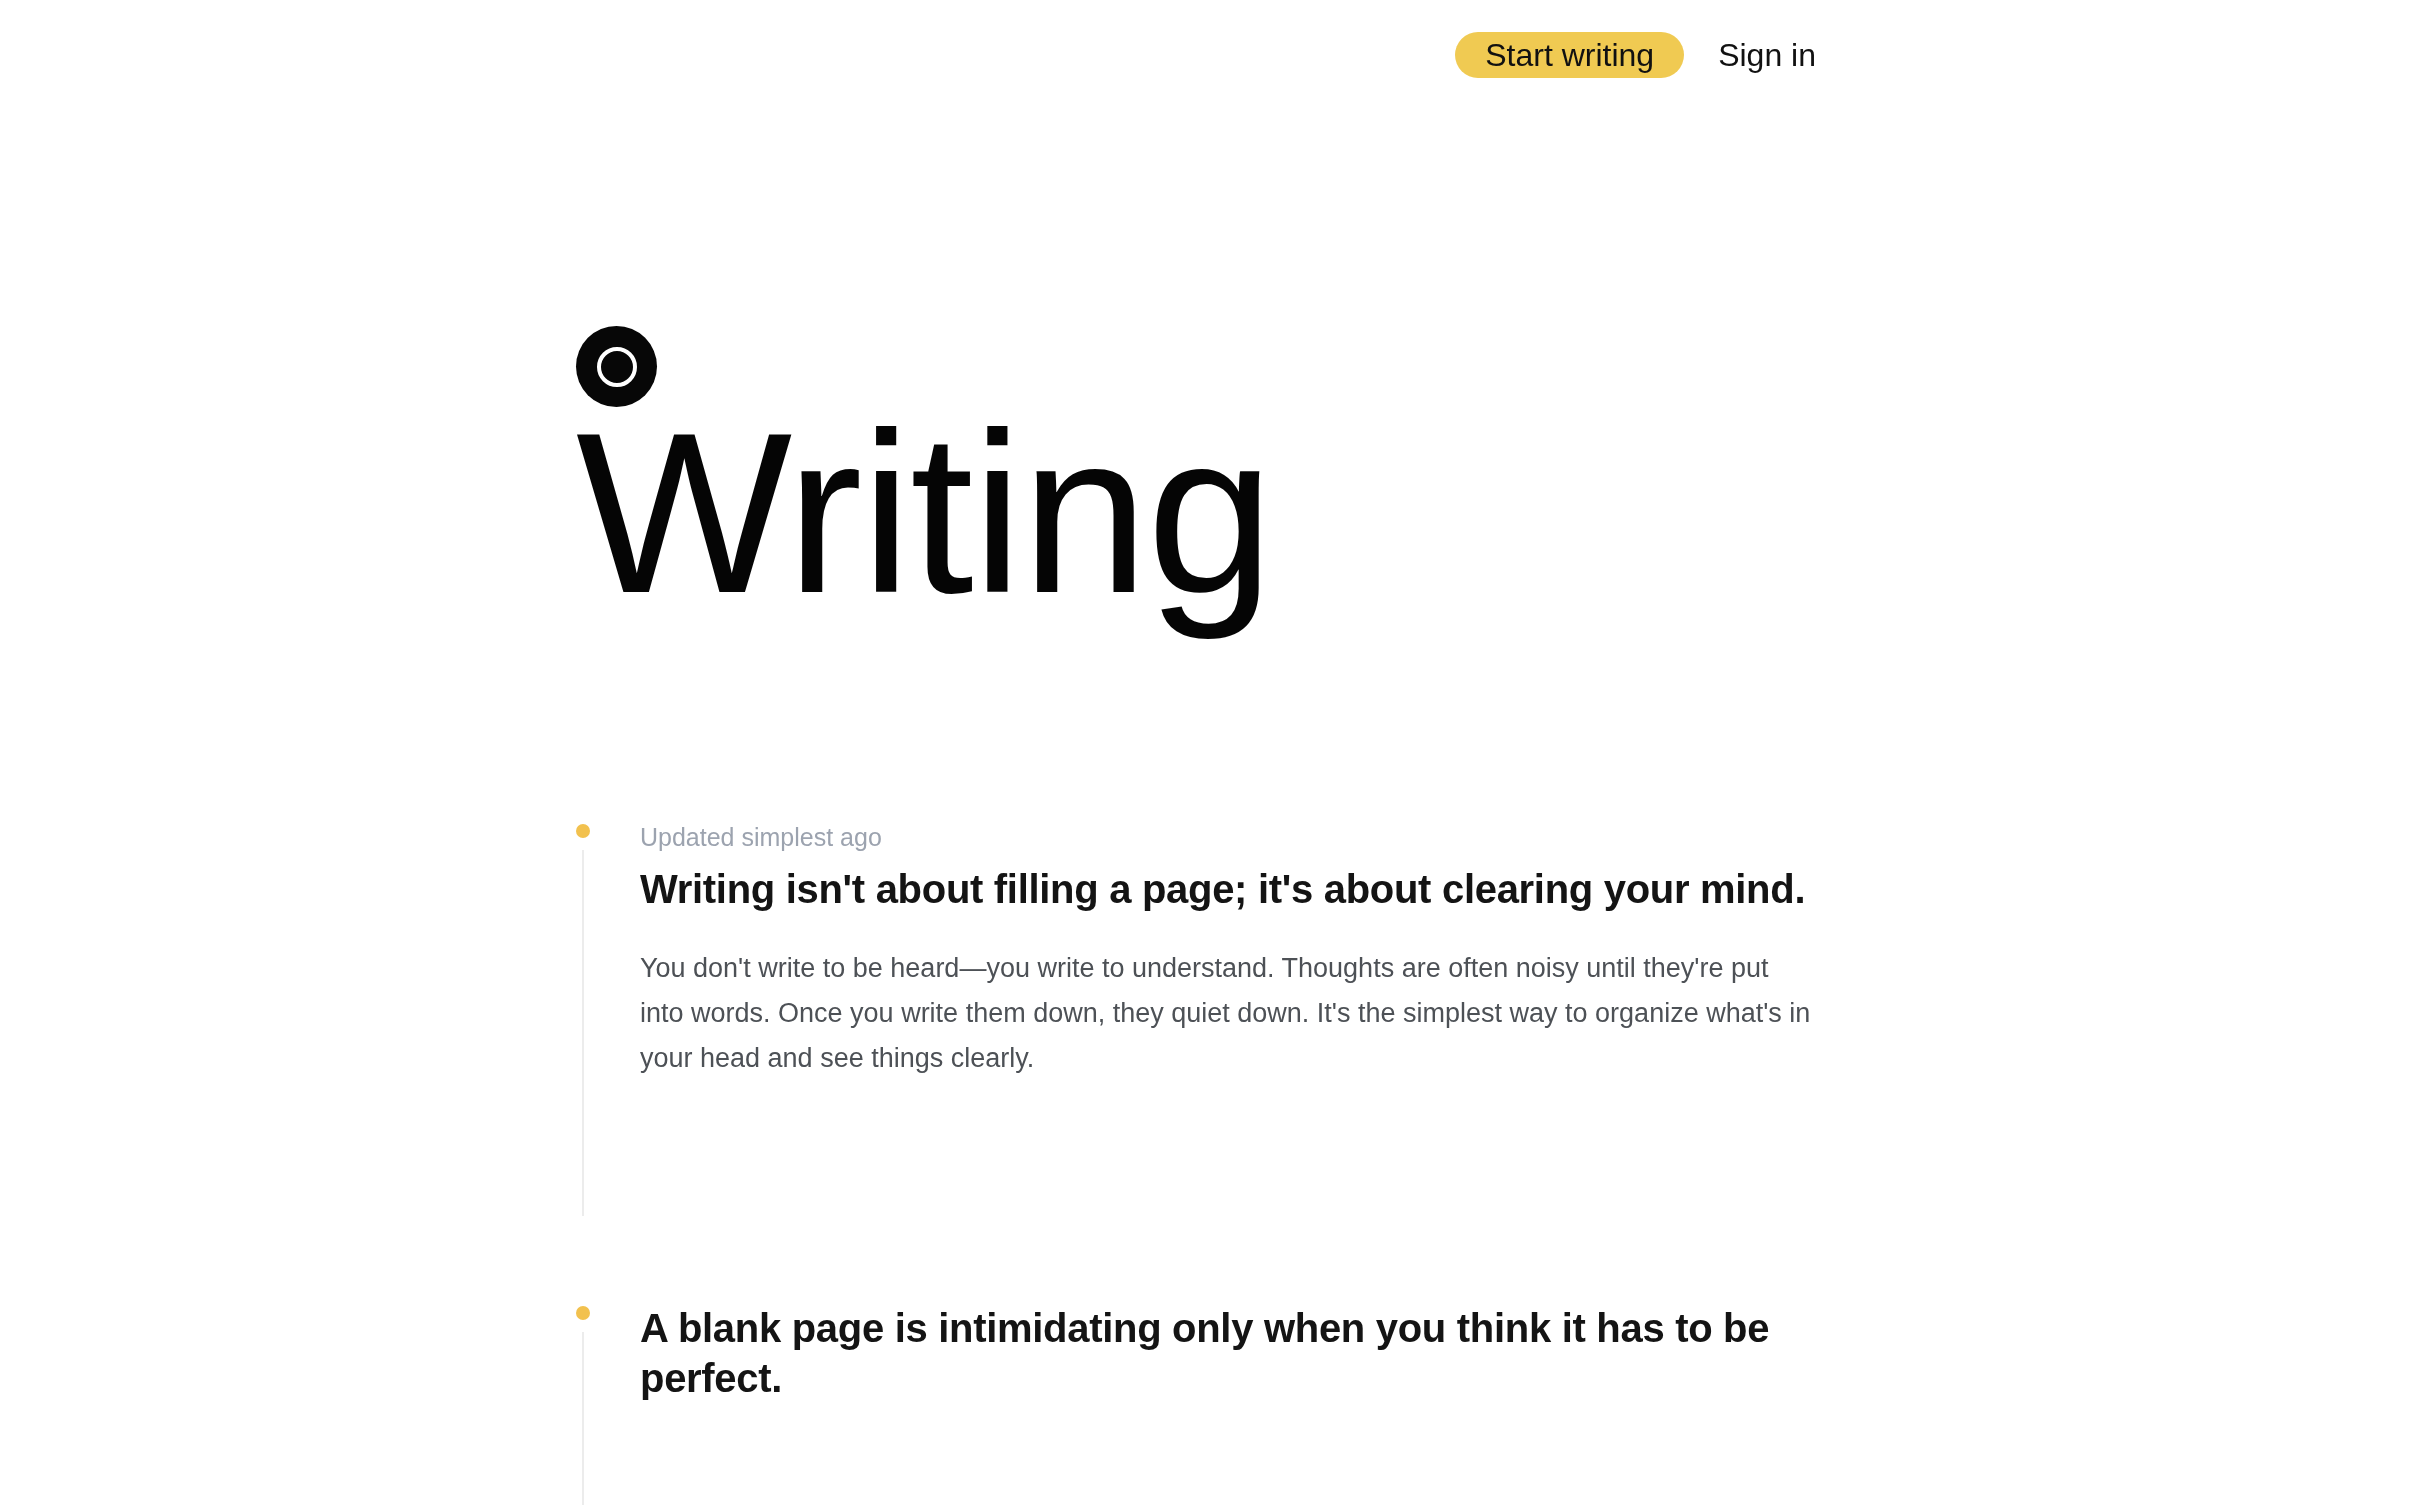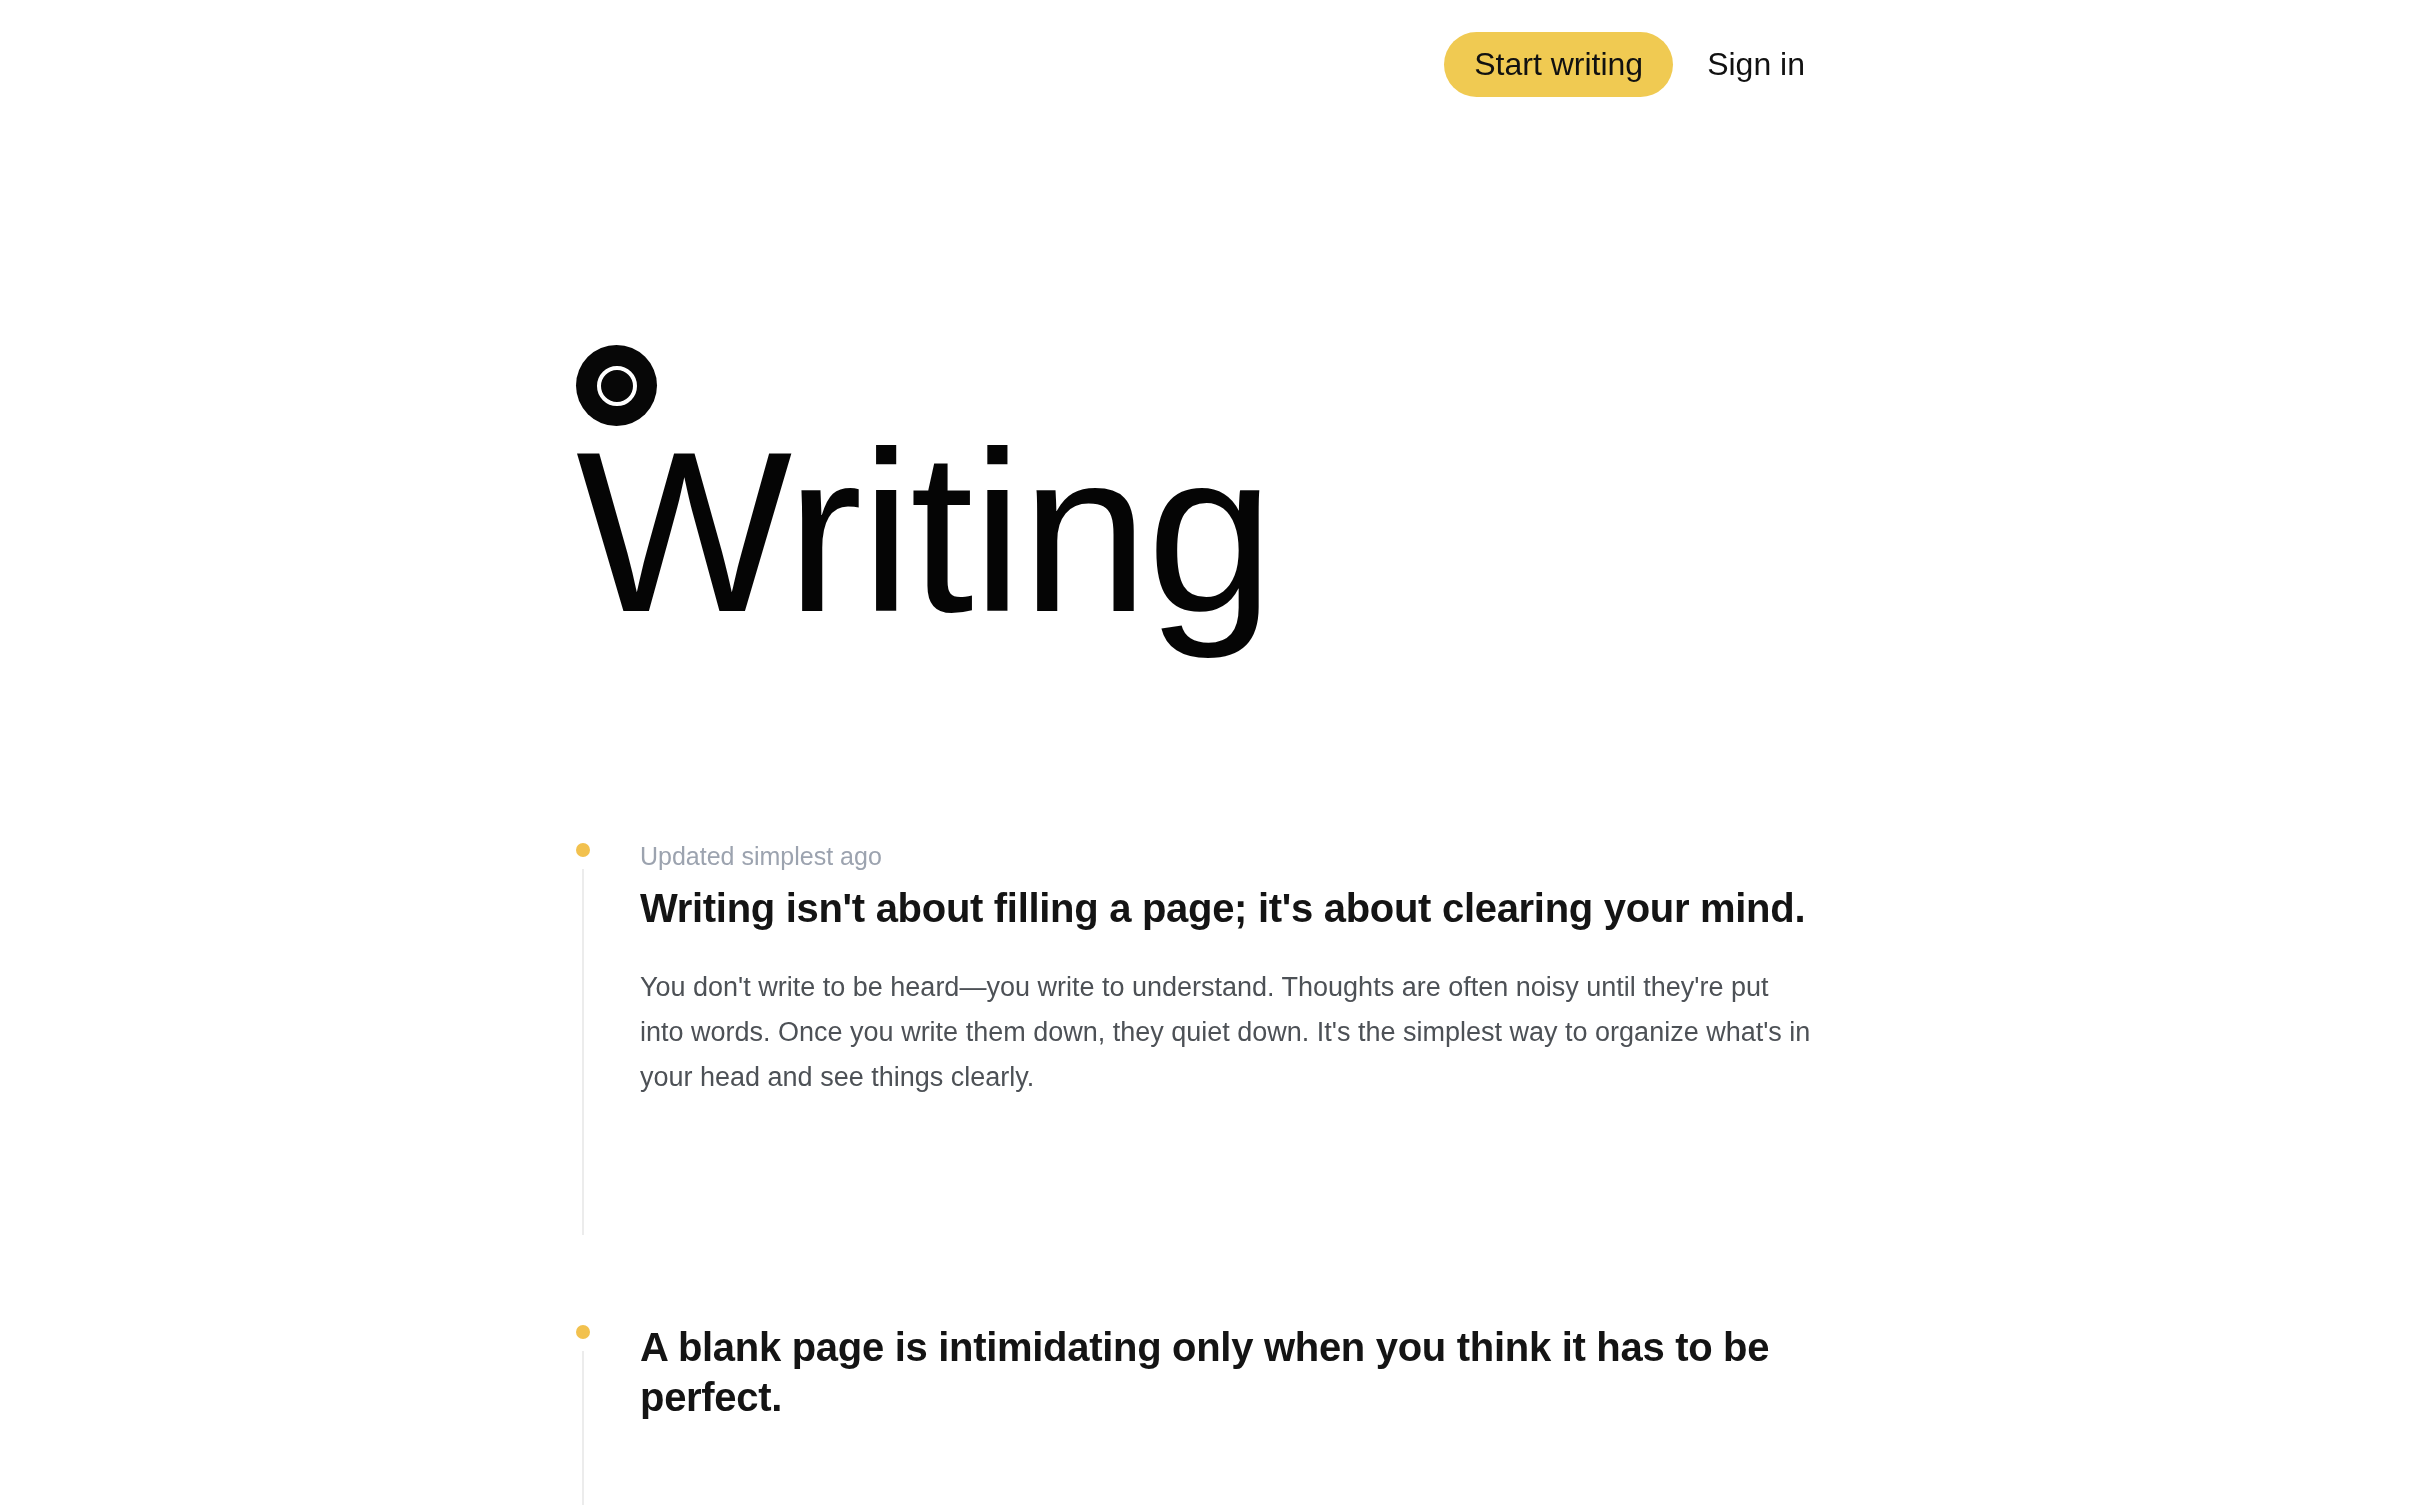--- a/index.html
+++ b/index.html
@@ -18,39 +18,39 @@
 
   
   .header {
     display: flex;
     justify-content: flex-end;
     align-items: center;
     padding-top: 32px;
     gap: 34px;
   }
   .btn-primary {
-    height: 65px;
+    height: 46px;
     padding: 0 30px;
     border: none;
     border-radius: 34px;
     background: var(--accent_button, #F0CA52);
     font-family: "Liberation Sans", sans-serif;
     font-size: 32px;
     font-weight: 500;
     color: #111111;
     display: inline-flex;
     align-items: center;
     cursor: pointer;
   }
   .signin {
     font-size: 32px;
     font-weight: 500;
     color: #111111;
     text-decoration: none;
-    margin-right: 32px;
+    margin-right: 21px;
     cursor: pointer;
   }
 
   
   .logo {
     margin-top: 248px;
     width: 81px;
     height: 81px;
     border-radius: 50%;
     background: #070707;

